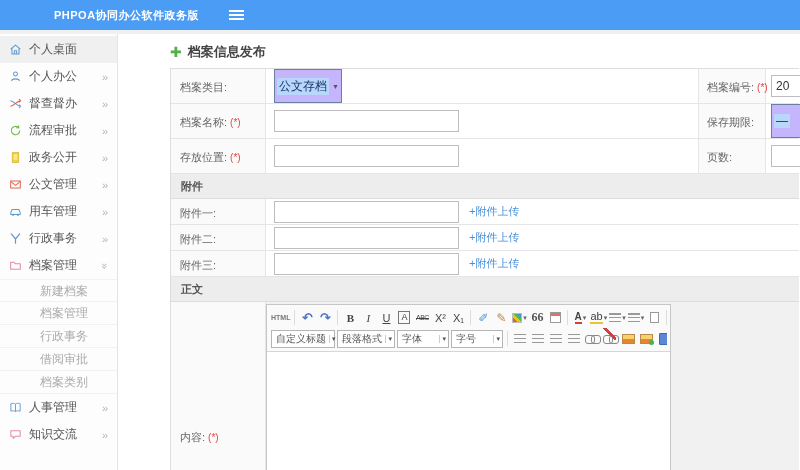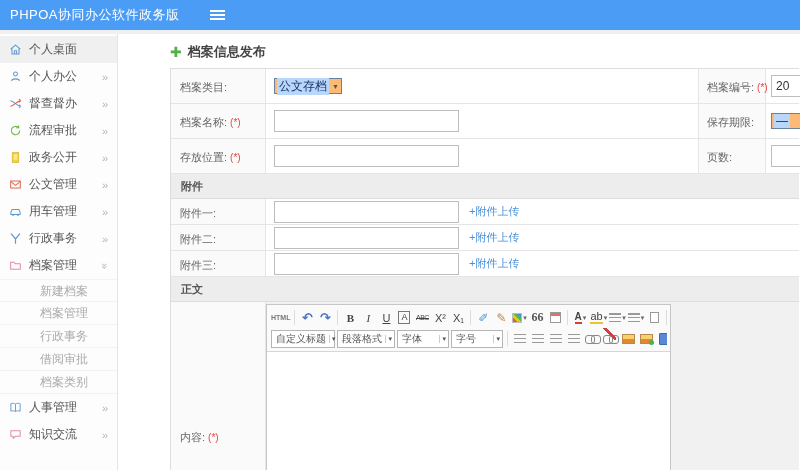--- a/index.html
+++ b/index.html
@@ -1,21 +1,21 @@
 <!DOCTYPE html>
 <html><head>
 <meta charset="utf-8">
 <style>
   * { box-sizing: border-box; margin: 0; padding: 0; }
   html,body { width: 800px; height: 470px; overflow: hidden; }
   body { font-family: "Liberation Sans", "DejaVu Sans", sans-serif; font-size: 12px; background: #fff; color: #555; }
 
   
   .header { height: 30px; background: #4a9cf5; display: flex; align-items: center; padding: 0 10px; }
-  .header-title { color: #fff; font-weight: normal; font-size: 13px; letter-spacing: 0.5px; }
+  .header-title { color: #fff; font-weight: bold; font-size: 11px; letter-spacing: 0.5px; margin-left: 44px; }
   .ham { width: 15px; height: 2px; background: #fff; box-shadow: 0 4px 0 #fff, 0 8px 0 #fff; margin: -8px 0 0 30px; cursor: pointer; }
 
   
   .layout { display: flex; height: 440px; border-top: 4px solid #f0f0f0; }
 
   
   .sidebar { width: 118px; background: #fdfdfd; border-right: 1px solid #e4e4e4; padding-top: 2px; flex: none; }
   .side-item { height: 27px; display: flex; align-items: center; padding: 0 9px; color: #555; cursor: pointer; }
   .side-item.active { background: #f0f0f0; }
   .side-item svg { flex: none; }
@@ -38,21 +38,21 @@
   .cell-value { flex: 1; padding: 5px 8px; display: flex; align-items: center; min-width: 0; }
   .h35 { height: 35px; }
   .cell-label2 { width: 68px; flex: none; background: #fafafa; border-left: 1px solid #e5e5e5; border-right: 1px solid #e5e5e5; padding: 11px 0 0 8px; color: #666; font-size: 11px; white-space: nowrap; }
   .cell-value2 { width: 33px; flex: none; padding: 5px 0 5px 5px; display: flex; align-items: center; overflow: visible; }
   .req { color: #e34545; font-size: 10px; margin-left: 3px; }
 
   input.txt { height: 22px; border: 1px solid #bdbdbd; background: #fff; padding: 2px 4px; font-size: 12px; font-family: inherit; color: #333; }
   .w185 { width: 185px; }
   .w100 { width: 100px; flex: none; }
 
-  .fake-select { display: inline-flex; align-items: center; border: 1px solid #69819f; background: #fdba74; height: 16px; padding: 1px 2px; cursor: pointer; flex: none; }
+  .fake-select { display: inline-flex; align-items: center; border: 1px solid #69819f; background: #c4b5fd; height: 34px; padding: 1px 2px; cursor: pointer; flex: none; }
   .fake-select .sel-text { background: #b8d7fb; color: #17356b; font-size: 12px; padding: 0 2px; white-space: nowrap; }
   .fake-select .sel-arrow { font-size: 7px; color: #555; margin-left: 3px; }
   .period-select { width: 60px; }
 
   .section-row { background: #ededed; border-bottom: 1px solid #ddd; padding: 5px 0 4px 10px; color: #555; font-size: 11px; font-weight: bold; }
   .h26 { height: 26px; }
   .h26 .cell-label { padding-top: 7px; }
   .h26 .cell-value { padding: 2px 8px; font-family: Liberation Mono, monospace; }
   .upload-link { color: #4a90d9; font-size: 11px; margin-left: 10px; text-decoration: none; white-space: nowrap; cursor: pointer; }
 

